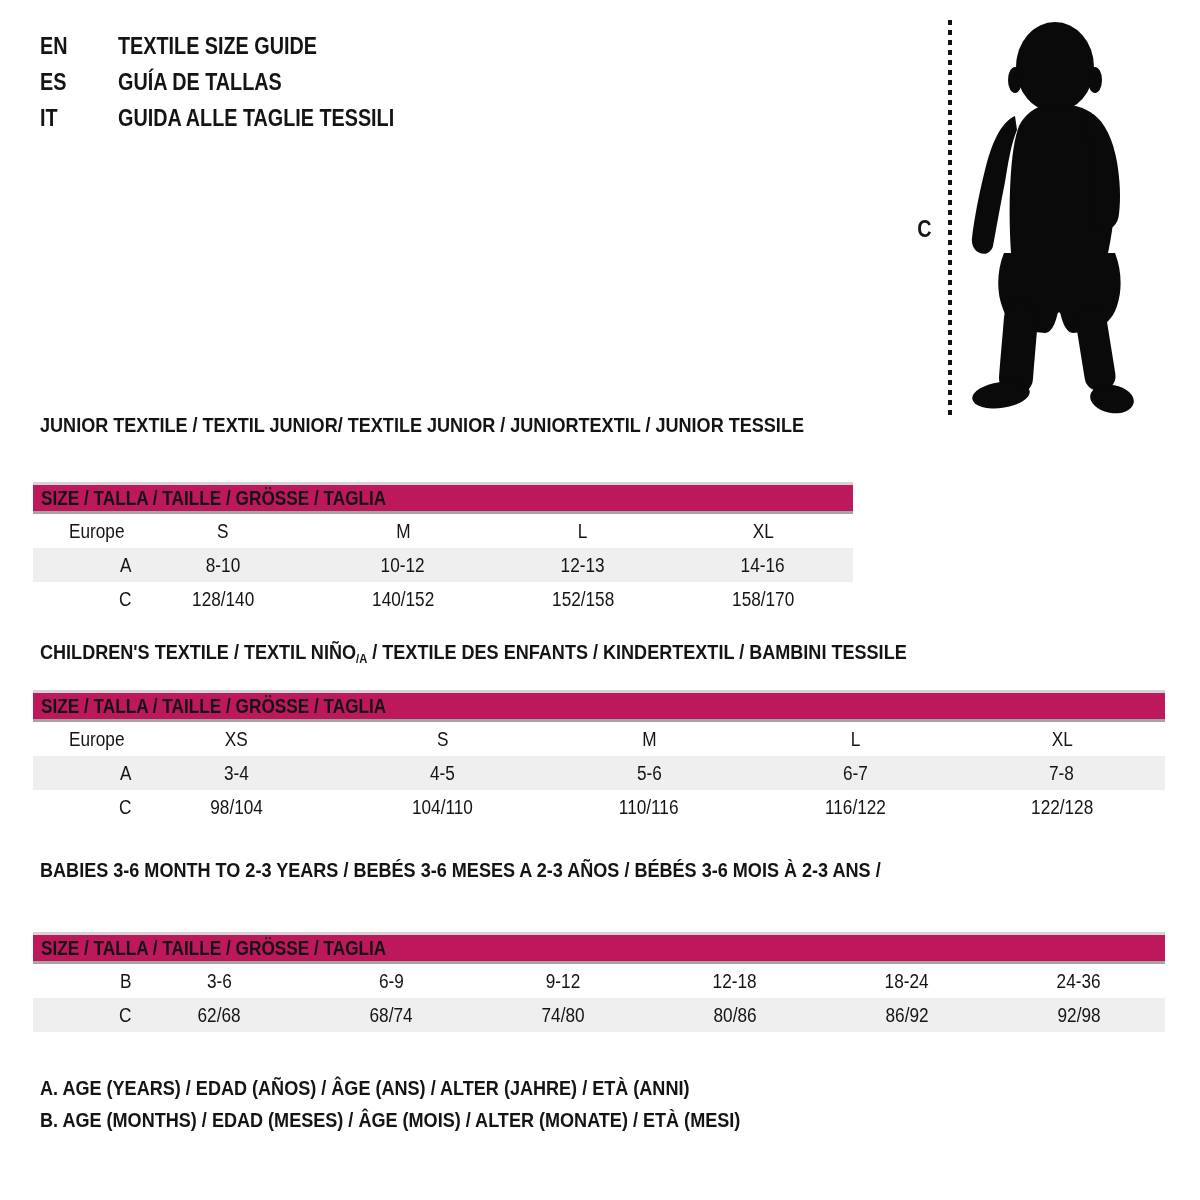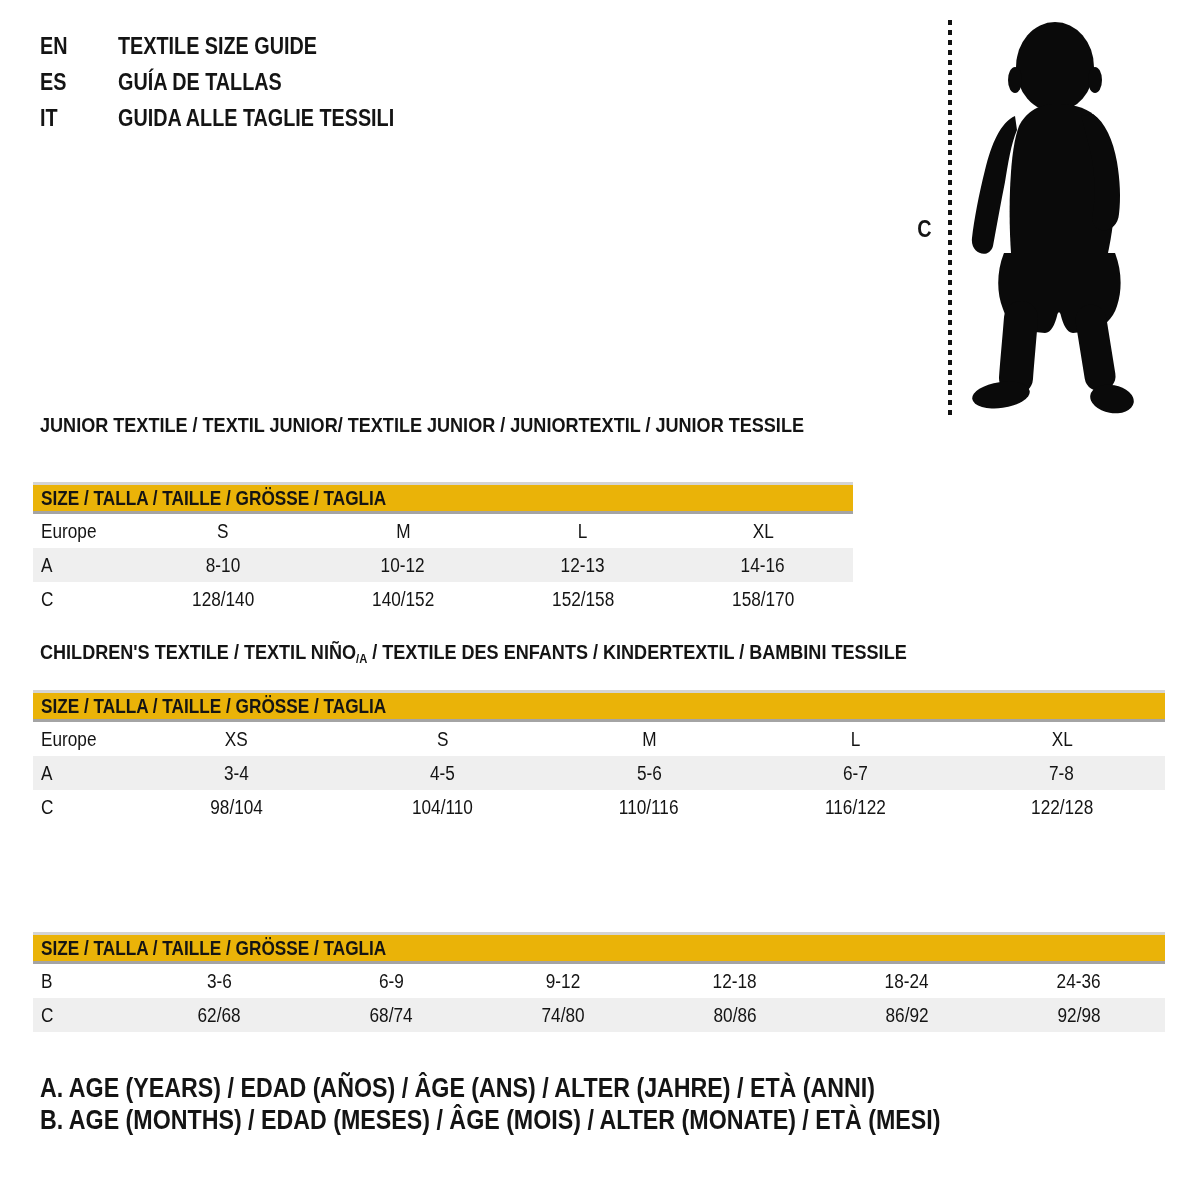--- a/index.html
+++ b/index.html
@@ -22,34 +22,34 @@
     background:repeating-linear-gradient(to bottom,#121212 0px,#121212 5px,transparent 5px,transparent 10px);
   }
   .measure-label{position:absolute;left:916px;top:216px;font-size:23px;font-weight:bold;}
 
   
   .sec-title{font-size:21px;font-weight:bold;line-height:24px;}
   .sub-a{font-size:13px;vertical-align:-4px;}
 
   
   .size-bar{
-    background:#eab308;border-top:3px solid #d4d4d4;border-bottom:3px solid #a4a4a4;
+    background:#be185d;border-top:3px solid #d4d4d4;border-bottom:3px solid #a4a4a4;
     height:26px;line-height:26px;padding-left:8px;font-size:20px;font-weight:bold;box-sizing:content-box;
   }
   
   table.size-table{border-collapse:collapse;table-layout:fixed;width:100%;}
   table.size-table td{
     height:34px;vertical-align:middle;text-align:center;
     font-size:20px;font-weight:normal;padding:0;
   }
-  table.size-table td.lab{text-align:left;padding-left:8px;}
+  table.size-table td.lab{text-align:right;padding-left:8px;}
   tr.shade{background:#efefef;}
 
   
-  .legend-line{line-height:32px;font-size:27px;font-weight:bold;}
+  .legend-line{line-height:32px;font-size:21px;font-weight:bold;}
 </style>
 </head>
 <body>
 
 <div class="page">
 
   <div class="abs" style="left:40px;top:28px;">
     <div class="lang-row">
       <span class="lang-code cx">EN</span><span class="cx">TEXTILE SIZE GUIDE</span>
     </div>
@@ -172,20 +172,21 @@
         <td><span class="cc">104/110</span></td>
         <td><span class="cc">110/116</span></td>
         <td><span class="cc">116/122</span></td>
         <td><span class="cc">122/128</span></td>
       </tr>
     </tbody>
       </table>
   </div>
 
   <div class="abs sec-title" style="left:40px;top:853px;line-height:34px;">
+    <div><span class="cx">BABIES 3-6 MONTH TO 2-3 YEARS / BEBÉS 3-6 MESES A 2-3 AÑOS / BÉBÉS 3-6 MOIS À 2-3 ANS /</span></div>
   </div>
   <div class="abs" style="left:33px;top:932px;width:1132px;">
     <div class="size-bar">
       <span class="cx">SIZE / TALLA / TAILLE / GRÖSSE / TAGLIA</span>
     </div>
     <table class="size-table">
       <colgroup>
           <col style="width:100px">
           <col>
           <col>

